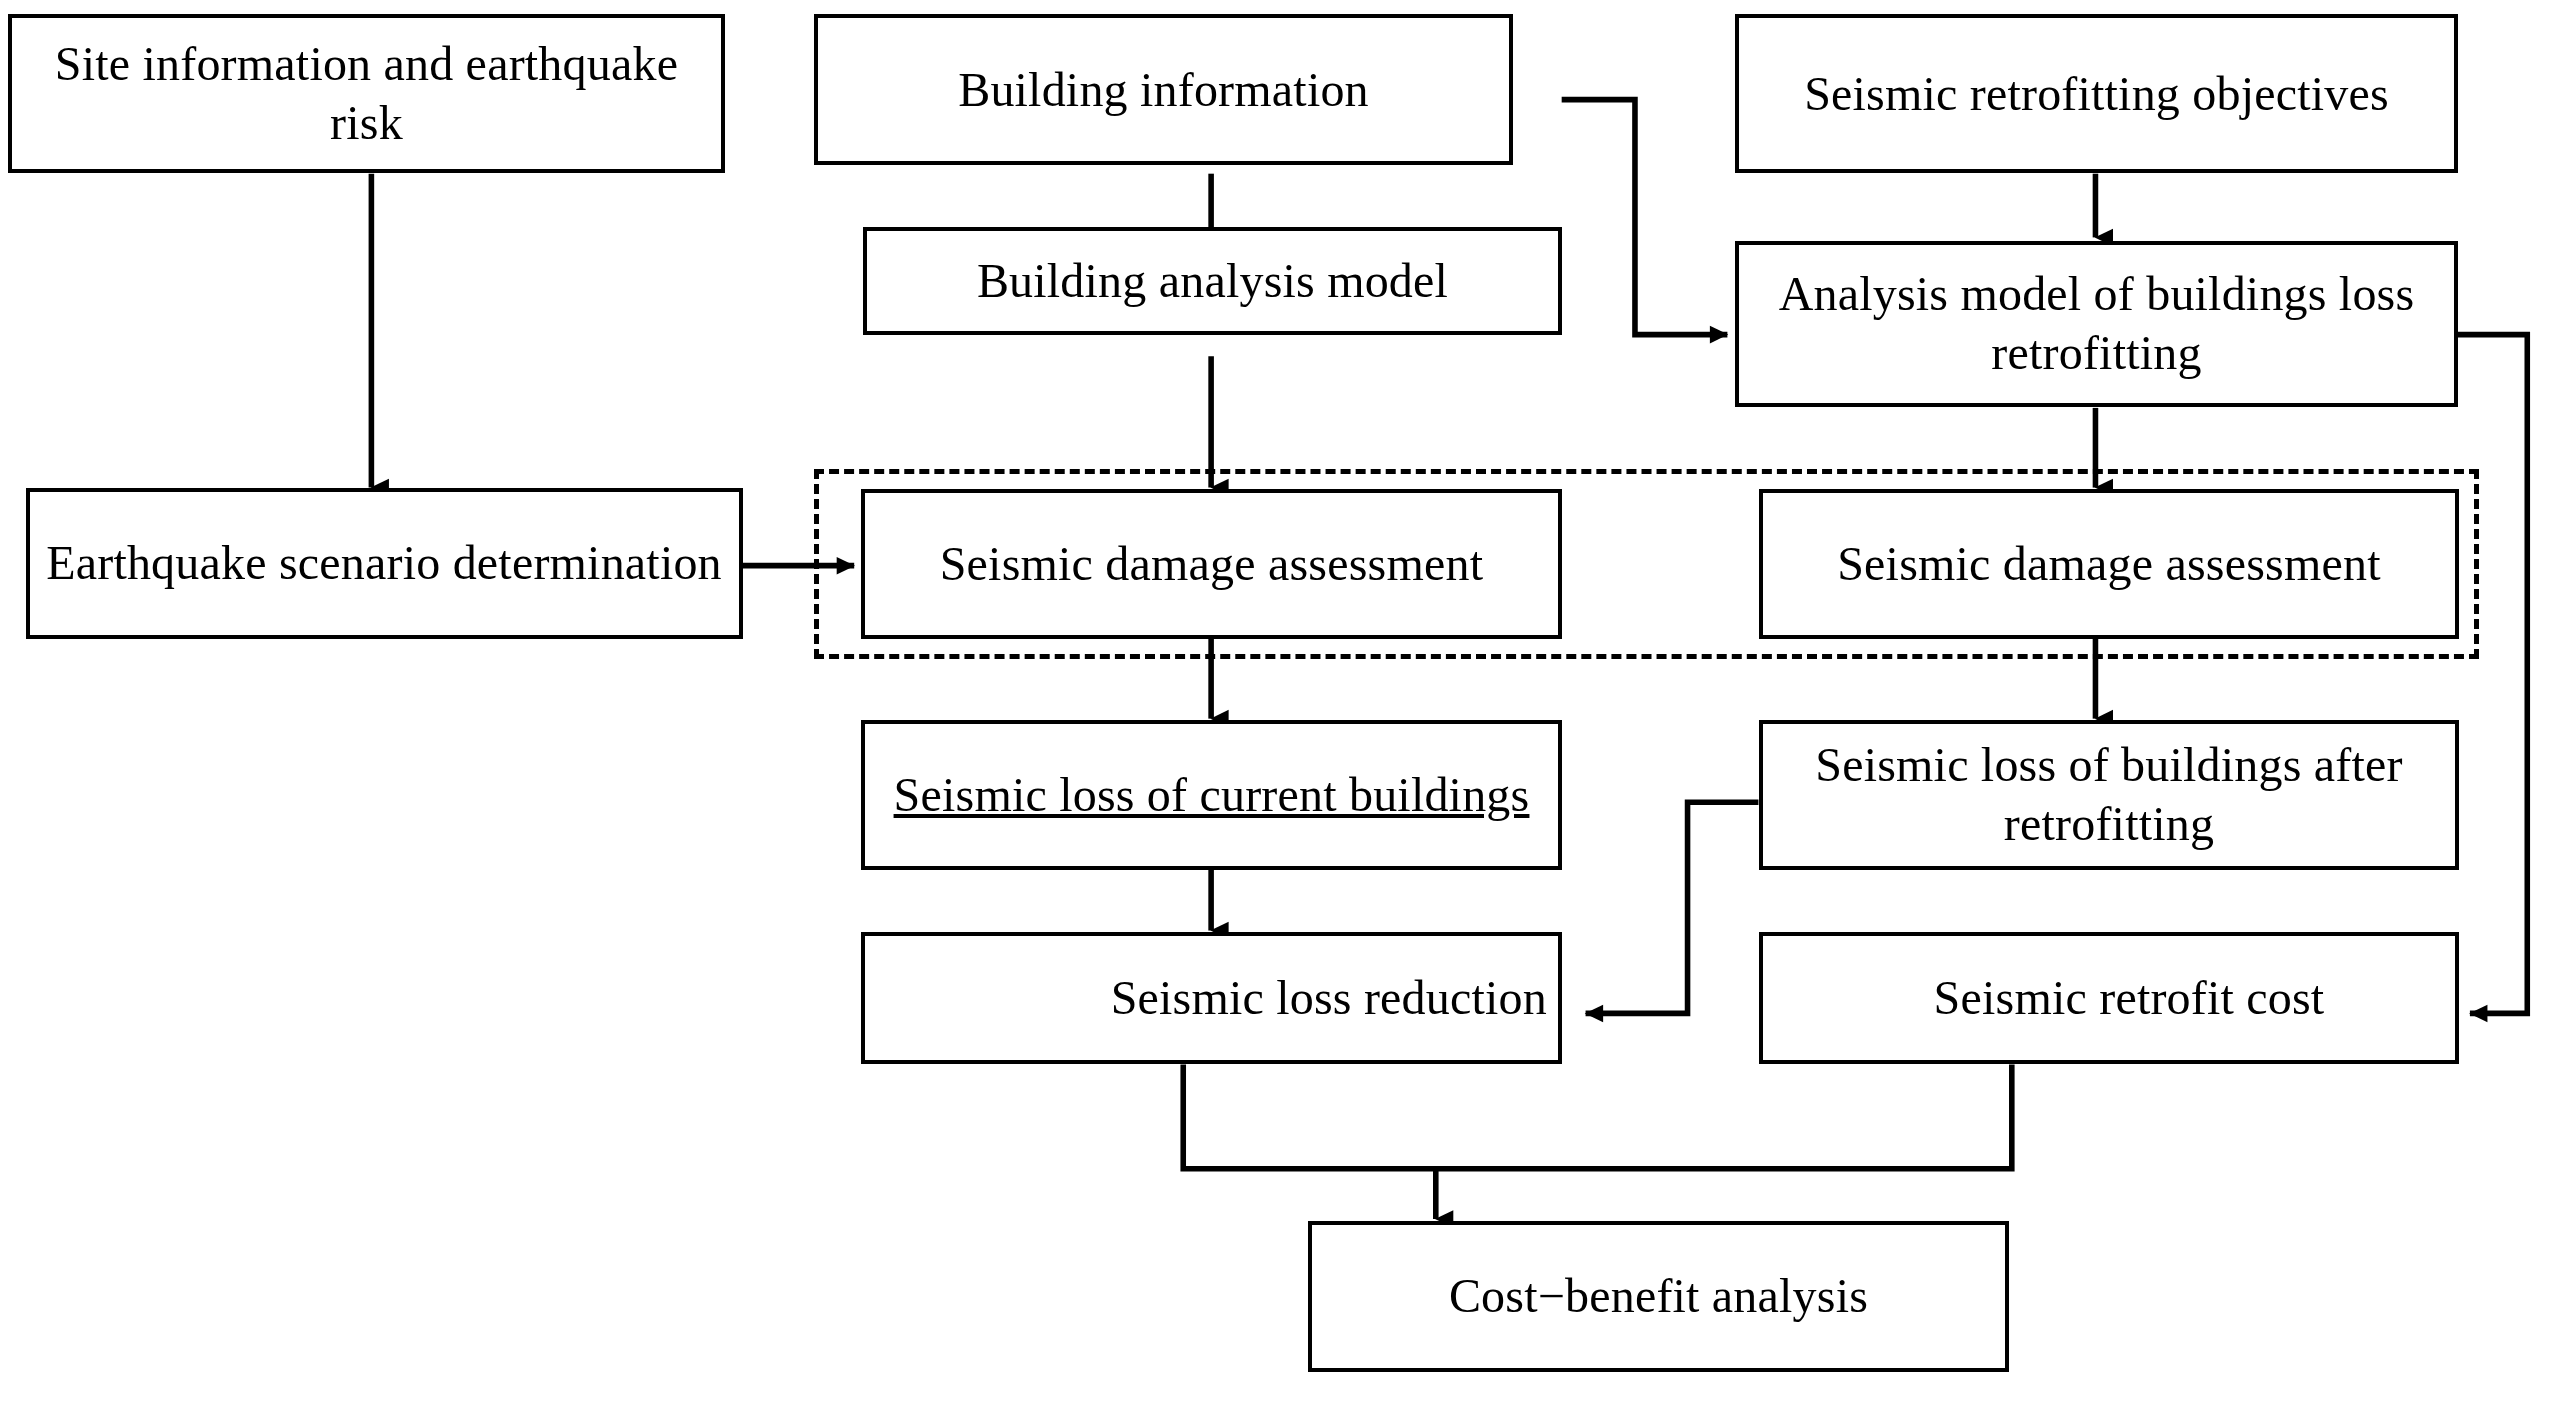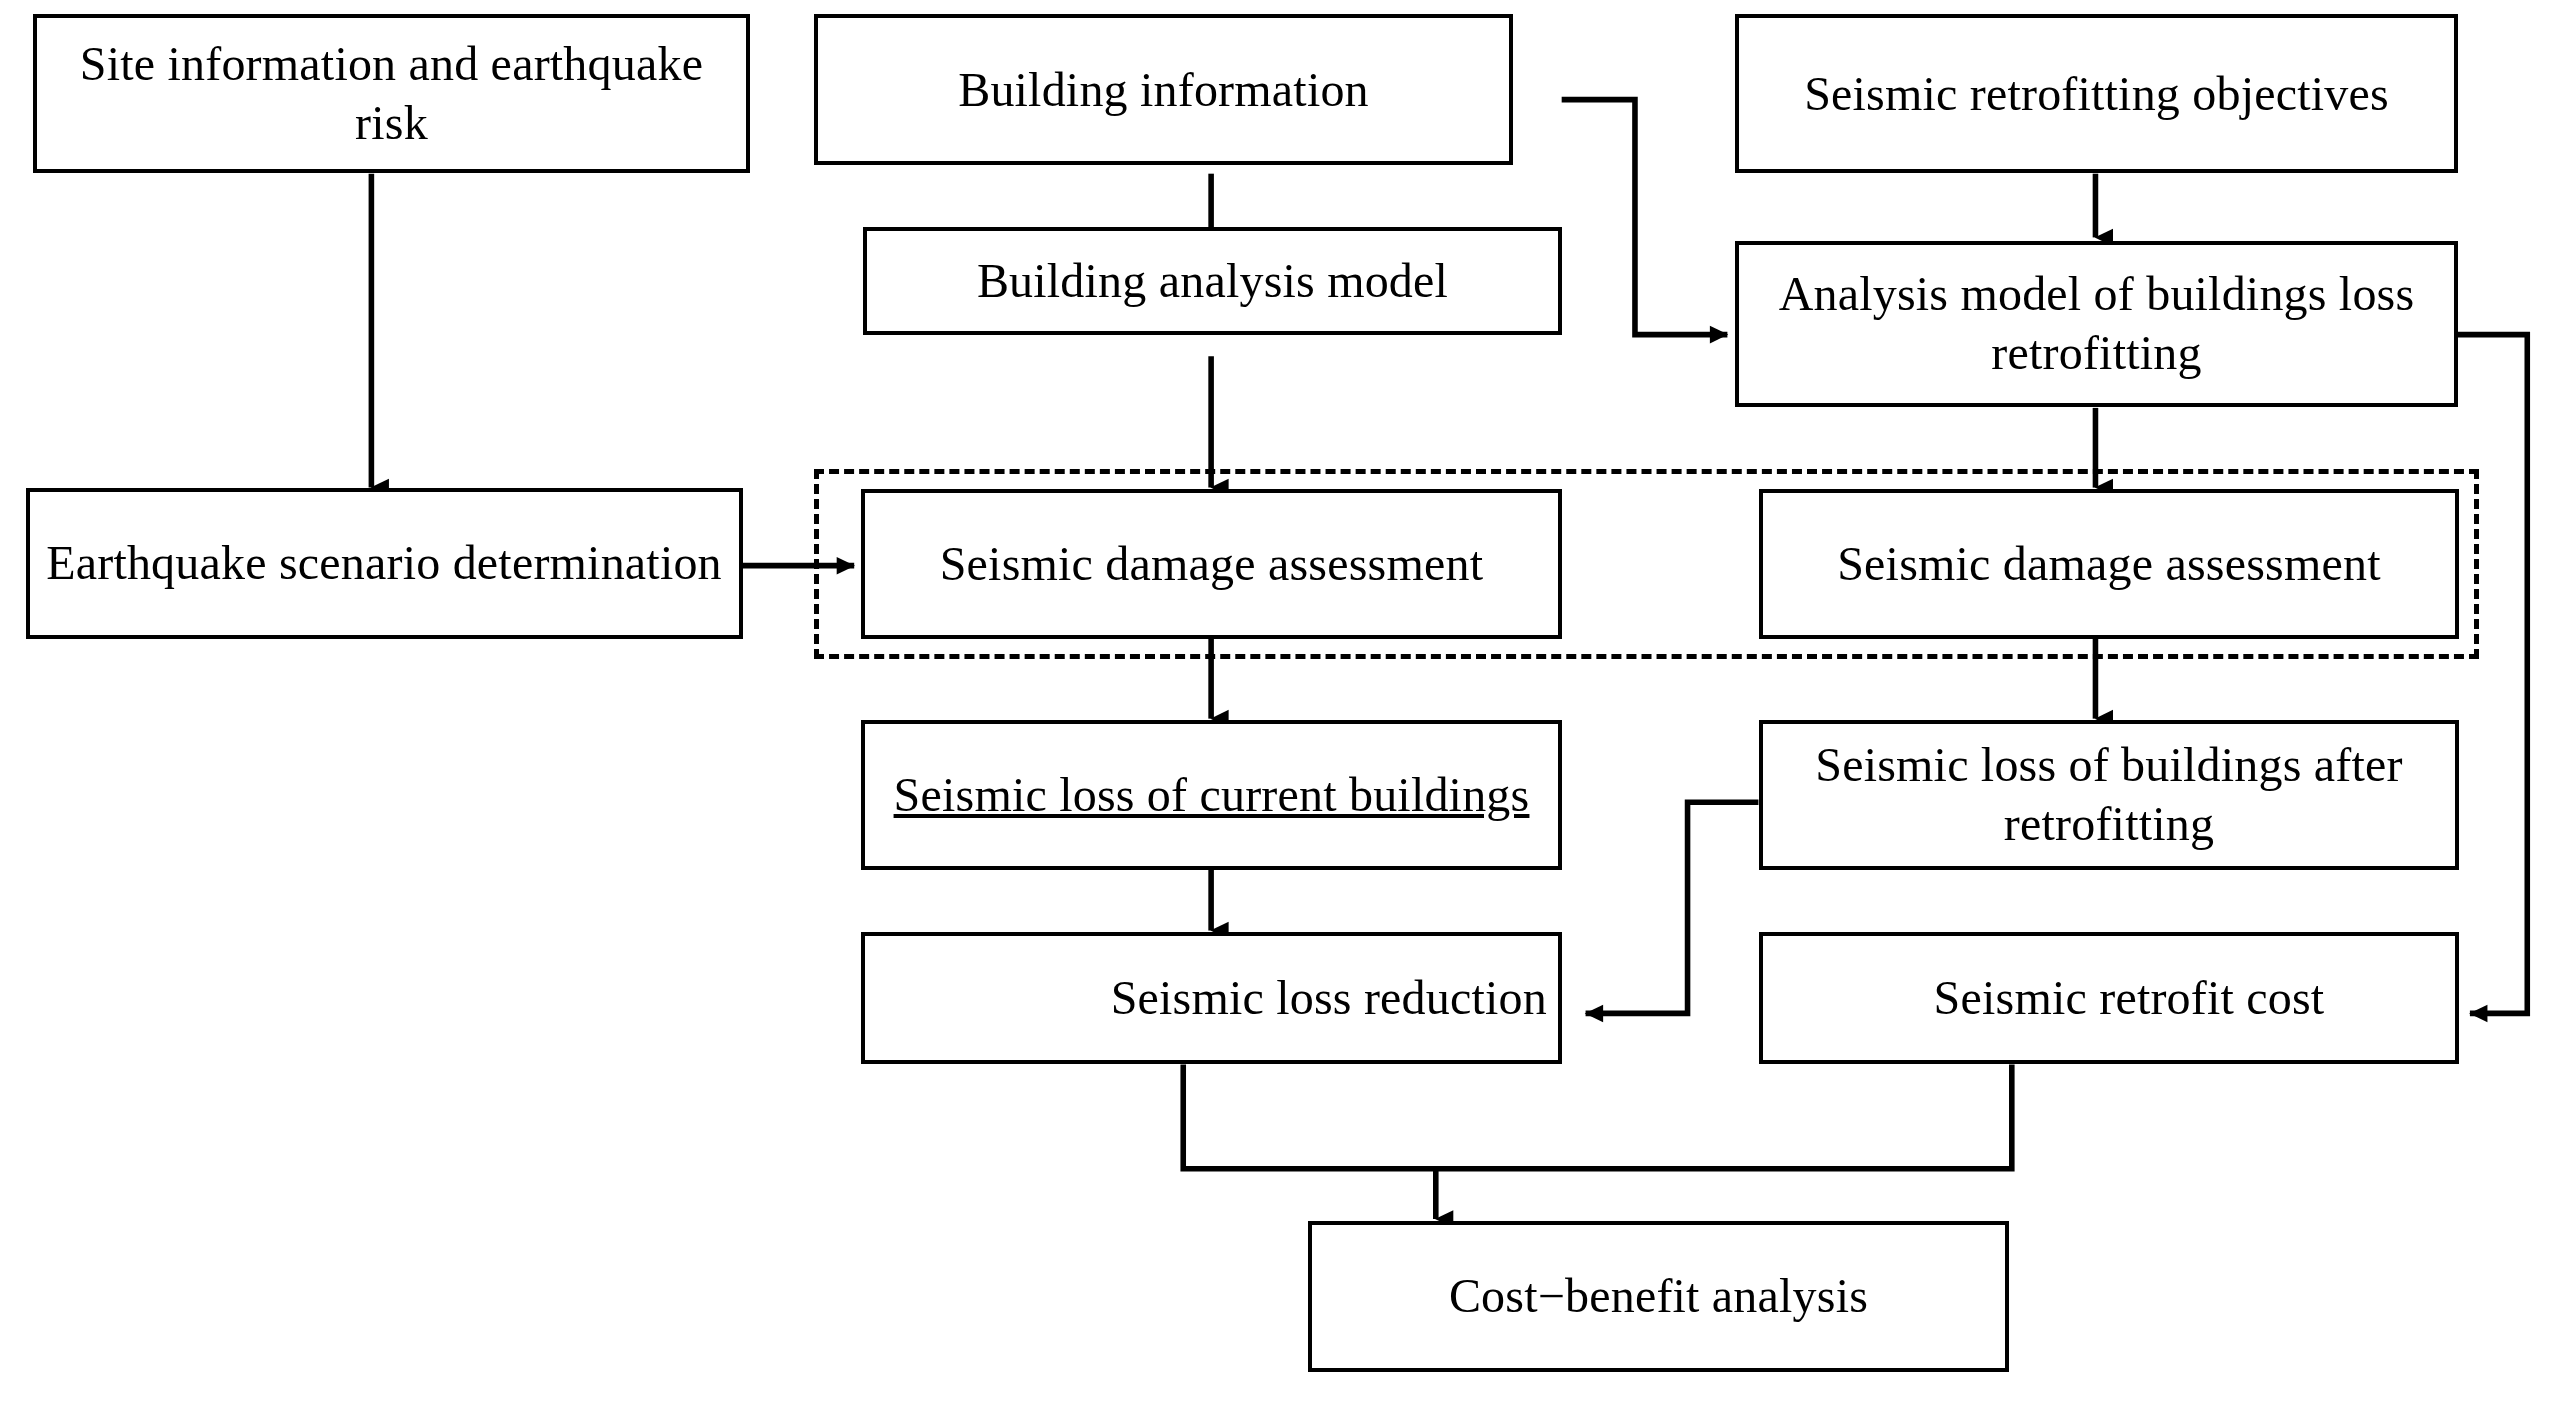--- a/index.html
+++ b/index.html
@@ -77,21 +77,21 @@
 
       <path d="M1485,1336 L1485,1467 L1802,1467 L1802,1530" marker-end="url(#ah-down)"></path>
 
       <path d="M2525,1336 L2525,1467 L1802,1467"></path>
 
     </g>
   </svg>
 
   <div class="dashed-group" style="left:814px; top:469px; width:1665px; height:190px;"></div>
 
-  <div class="node" style="left:33px; top:14.3px; width:717px; height:159px;">
+  <div class="node" style="left:8px; top:14.3px; width:717px; height:159px;">
     <span class="lbl">Site information and earthquake risk</span>
   </div>
 
   <div class="node" style="left:814px; top:14.3px; width:699px; height:151px;">
     <span class="lbl">Building information</span>
   </div>
 
   <div class="node" style="left:1735px; top:14.3px; width:723px; height:159px;justify-content:center;">
     <span class="lbl">Seismic retrofitting objectives</span>
   </div>

